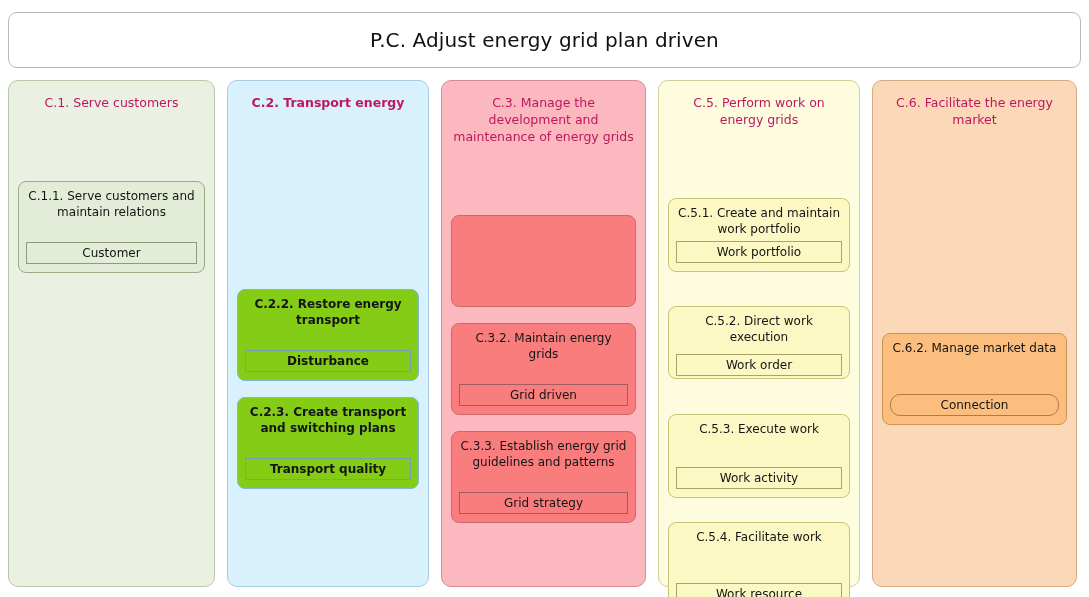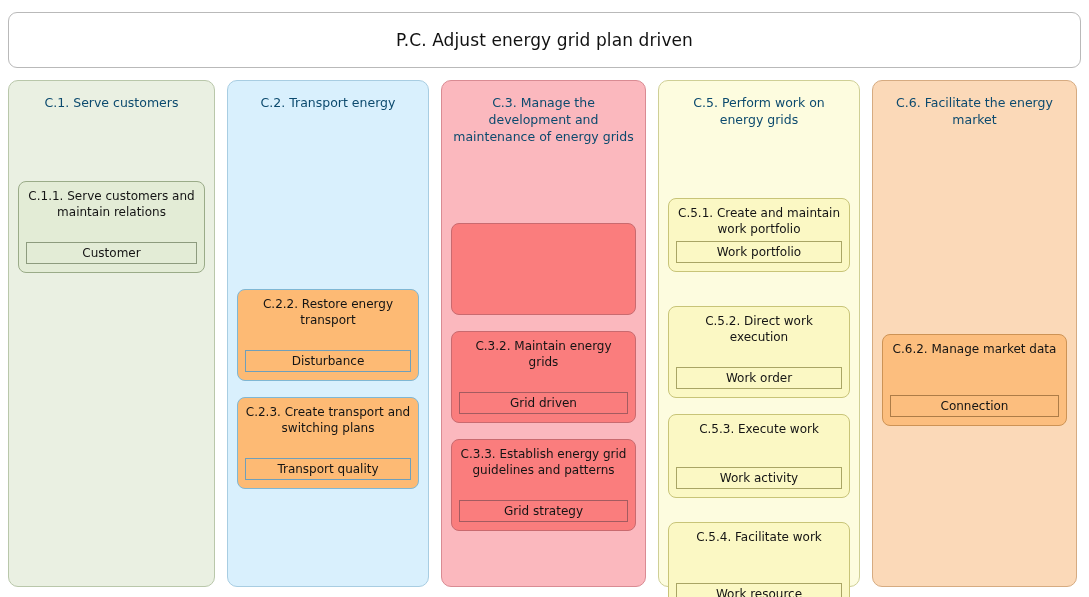--- a/index.html
+++ b/index.html
@@ -25,21 +25,21 @@
     height: 56px;
     box-sizing: border-box;
     background: #ffffff;
     border: 1px solid #b9b9b9;
     border-radius: 9px;
     display: flex;
     align-items: center;
     justify-content: center;
   }
   .title-bar .title-text {
-    font-size: 17px;
+    font-size: 20px;
     color: #111111;
     letter-spacing: 0.1px;
   }
 
   
   .columns {
     position: absolute;
     left: 8px;
     top: 80px;
     width: 1073px;
@@ -52,27 +52,27 @@
     border-radius: 10px;
     border: 1px solid;
     padding: 10px 9px 10px 9px;
     display: flex;
     flex-direction: column;
   }
   .col-w-1 { width: 207px; }
   .col-w-2 { width: 202px; }
   .col-w-3 { width: 205px; }
   .col-w-4 { width: 202px; }
-  .col-w-5 { width: 205px; gap: 28px; }
+  .col-w-5 { width: 205px; }
 
   .col-header {
     text-align: center;
     font-size: 12.5px;
     line-height: 17px;
-    color: #0c4a6e;
+    color: #be185d;
     padding: 3px 2px 0 2px;
     min-height: 17px;
   }
 
   
   .col-body {
     position: relative;
     flex: 1 1 auto;
     margin-top: 2px;
   }
@@ -108,38 +108,38 @@
     color: #141414;
     background: transparent;
   }
 
   
   .pal-green              { background: #eaf0e2; border-color: #b9c7aa; }
   .pal-green .subbox      { background: #e3ecd6; border-color: #9aab88; }
   .pal-green .chip        { border-color: #8d9b7e; }
 
   
-  .pal-blue               { background: #d9f0fd; border-color: #a8cde2; }
-  .pal-blue .subbox       { background: #fdba74; border-color: #7fb7d4; gap: 20px; }
+  .pal-blue               { background: #d9f0fd; border-color: #a8cde2; font-weight: bold; }
+  .pal-blue .subbox       { background: #84cc16; border-color: #7fb7d4; gap: 20px; }
   .pal-blue .chip         { border-color: #6f9fba; }
 
   
-  .pal-red                { background: #fbb8be; border-color: #d98b93; gap: 8px; }
+  .pal-red                { background: #fbb8be; border-color: #d98b93; }
   .pal-red .subbox        { background: #fa7d7d; border-color: #c96a6f; }
   .pal-red .chip          { border-color: #a45b60; }
 
   
   .pal-yellow             { background: #fdfcdf; border-color: #cfcf96; }
   .pal-yellow .subbox     { background: #fbf8c4; border-color: #c8c478; }
   .pal-yellow .chip       { border-color: #a9a565; }
 
   
   .pal-orange             { background: #fbd9b8; border-color: #d6ab81; }
-  .pal-orange .subbox     { background: #fcbe7e; border-color: #cd9355; }
-  .pal-orange .chip       { border-color: #ad7c47; }
+  .pal-orange .subbox     { background: #fcbe7e; border-color: #cd9355; margin-top: 27px; }
+  .pal-orange .chip       { border-color: #ad7c47; border-radius: 10px; }
 </style>
 </head>
 <body>
 
 <div class="title-bar">
   <div class="title-text">P.C. Adjust energy grid plan driven</div>
 </div>
 
 <div class="columns">
 
@@ -183,21 +183,21 @@
     </div>
   </div>
 
   <div class="column pal-yellow col-w-4">
     <div class="col-header">C.5. Perform work on energy grids</div>
     <div class="col-body">
       <div class="subbox" style="top: 68px; height: 74px;">
         <div class="sub-title">C.5.1. Create and maintain work portfolio</div>
         <div class="chip">Work portfolio</div>
       </div>
-      <div class="subbox" style="top: 176px; height: 92px; gap: 9px;">
+      <div class="subbox" style="top: 176px; height: 73px; gap: 9px;">
         <div class="sub-title">C.5.2. Direct work execution</div>
         <div class="chip">Work order</div>
       </div>
       <div class="subbox" style="top: 284px; height: 84px;">
         <div class="sub-title">C.5.3. Execute work</div>
         <div class="chip">Work activity</div>
       </div>
       <div class="subbox" style="top: 392px; height: 92px;">
         <div class="sub-title">C.5.4. Facilitate work</div>
         <div class="chip">Work resource</div>

